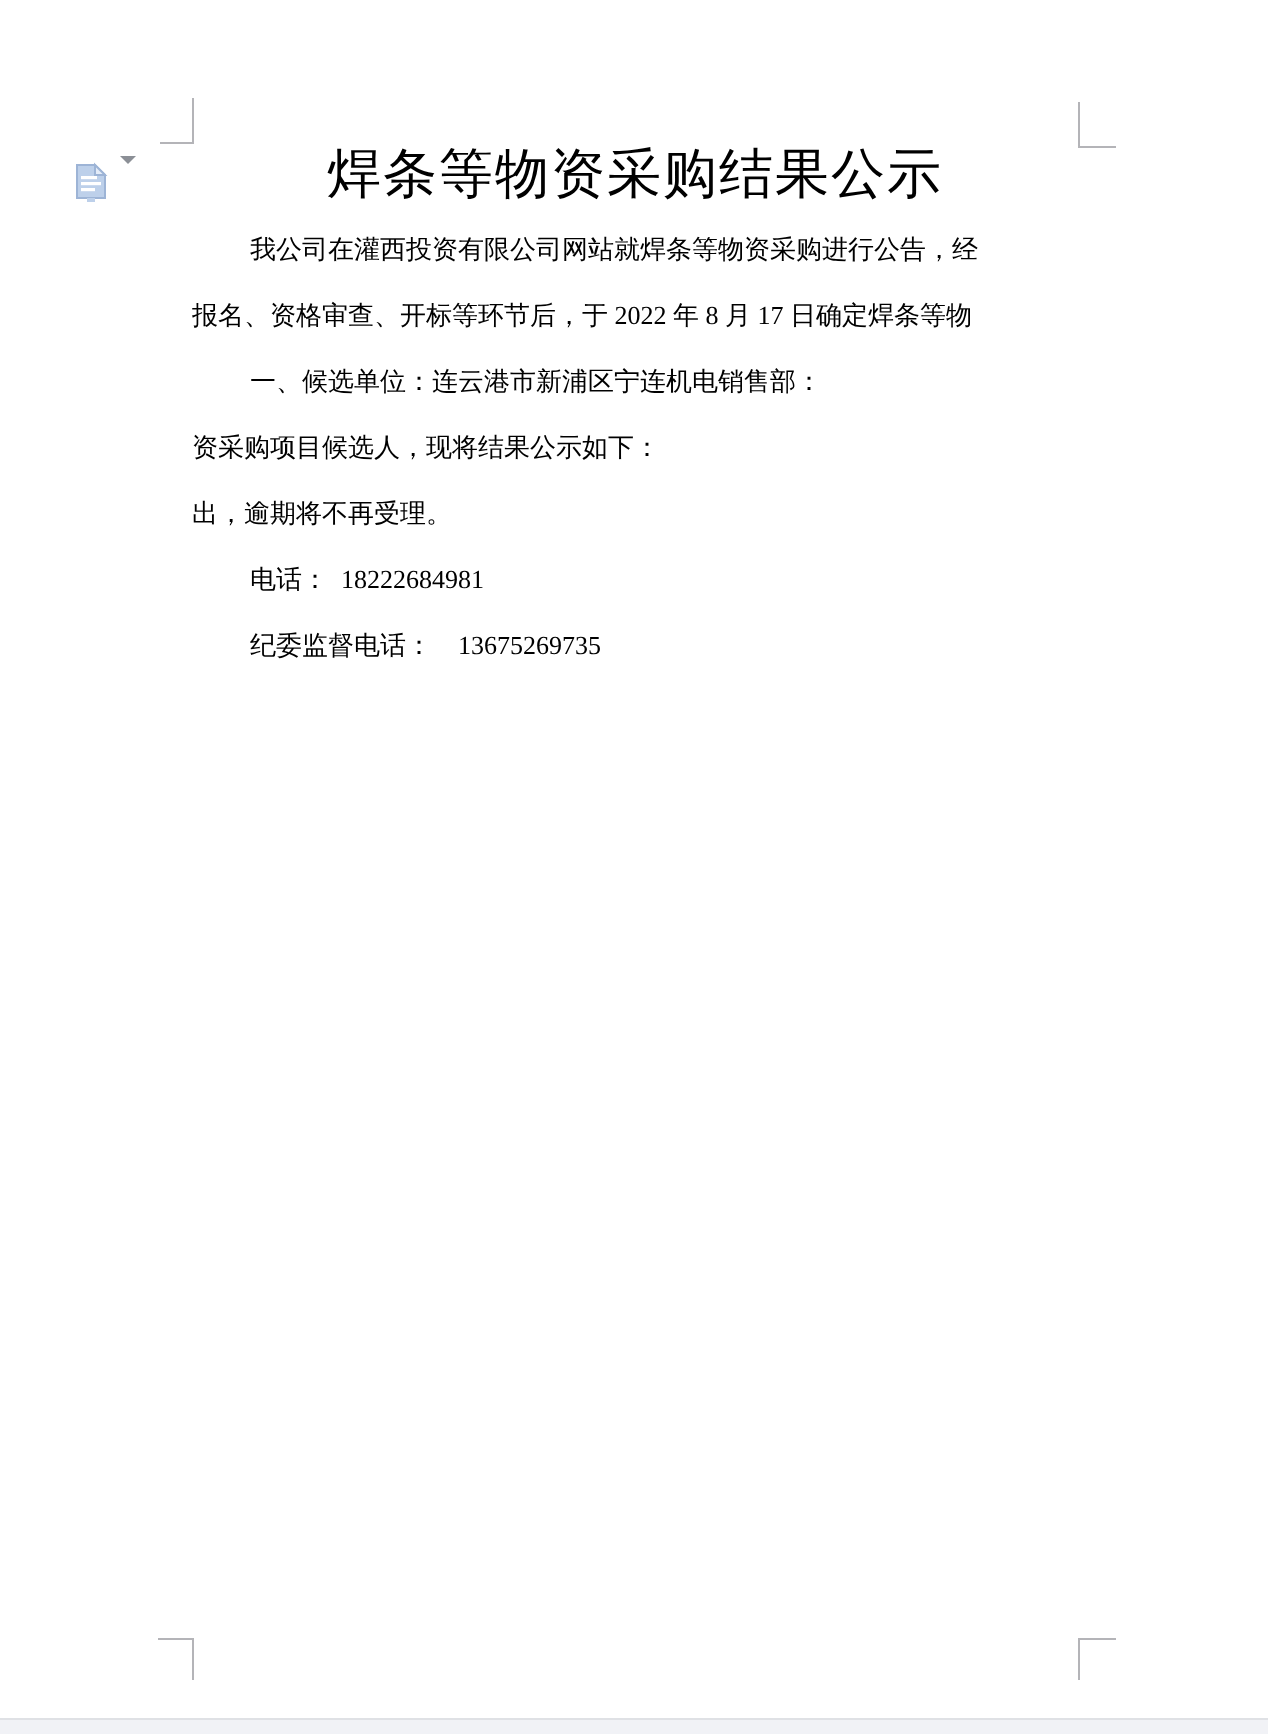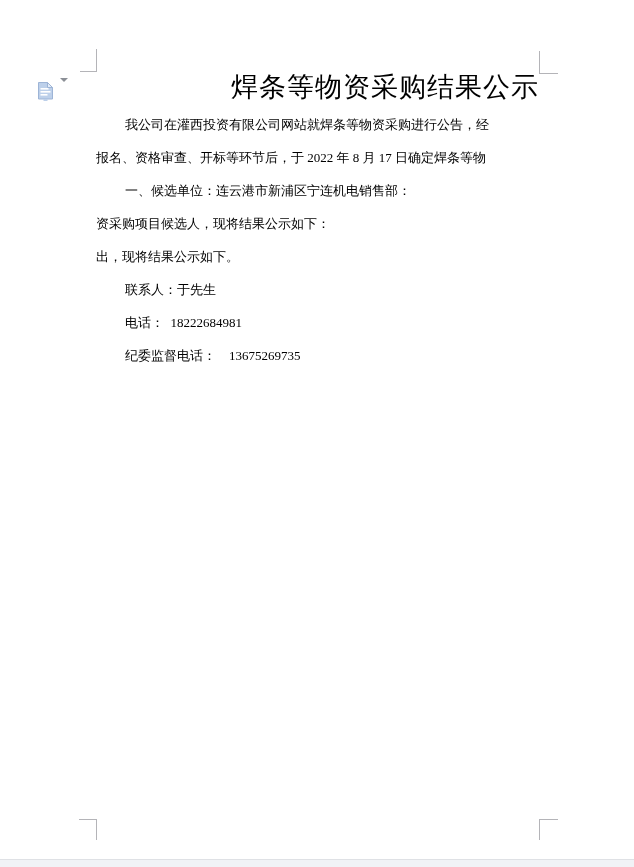--- a/index.html
+++ b/index.html
@@ -42,21 +42,21 @@
     width: 0; height: 0; margin: 0 auto;
     border-left: 4px solid transparent;
     border-right: 4px solid transparent;
     border-top: 4px solid #8b8f96;
   }
 
   
   .doc-title {
     position: absolute; left: 96px; top: 67px; width: 443px;
     height: 41px; line-height: 41px;
-    font-size: 27px; text-align: right;
+    font-size: 27px; text-align: center;
     white-space: pre; letter-spacing: 1px;
   }
   .doc-lines {
     position: absolute; left: 96px; top: 108px; width: 443px;
   }
   .line {
     height: 33px; line-height: 33px;
     font-size: 13px;
     white-space: pre;
   }
@@ -95,21 +95,20 @@
     </span>
   </div>
 
   <div class="doc-title">焊条等物资采购结果公示</div>
 
   <div class="doc-lines">
     <div class="line indent">我公司在灌西投资有限公司网站就焊条等物资采购进行公告，经</div>
     <div class="line">报名、资格审查、开标等环节后，于 2022 年 8 月 17 日确定焊条等物</div>
     <div class="line indent">一、候选单位：连云港市新浦区宁连机电销售部：</div>
     <div class="line">资采购项目候选人，现将结果公示如下：</div>
-    <div class="line">出，现将结果公示如下。</div>
-    <div class="line indent">联系人：于先生</div>
+    <div class="line">出，逾期将不再受理。</div>
     <div class="line indent">电话：  18222684981</div>
     <div class="line indent">纪委监督电话：    13675269735</div>
   </div>
 
   <div class="bottom-bar"></div>
 
 </div>
 
 </body></html>

